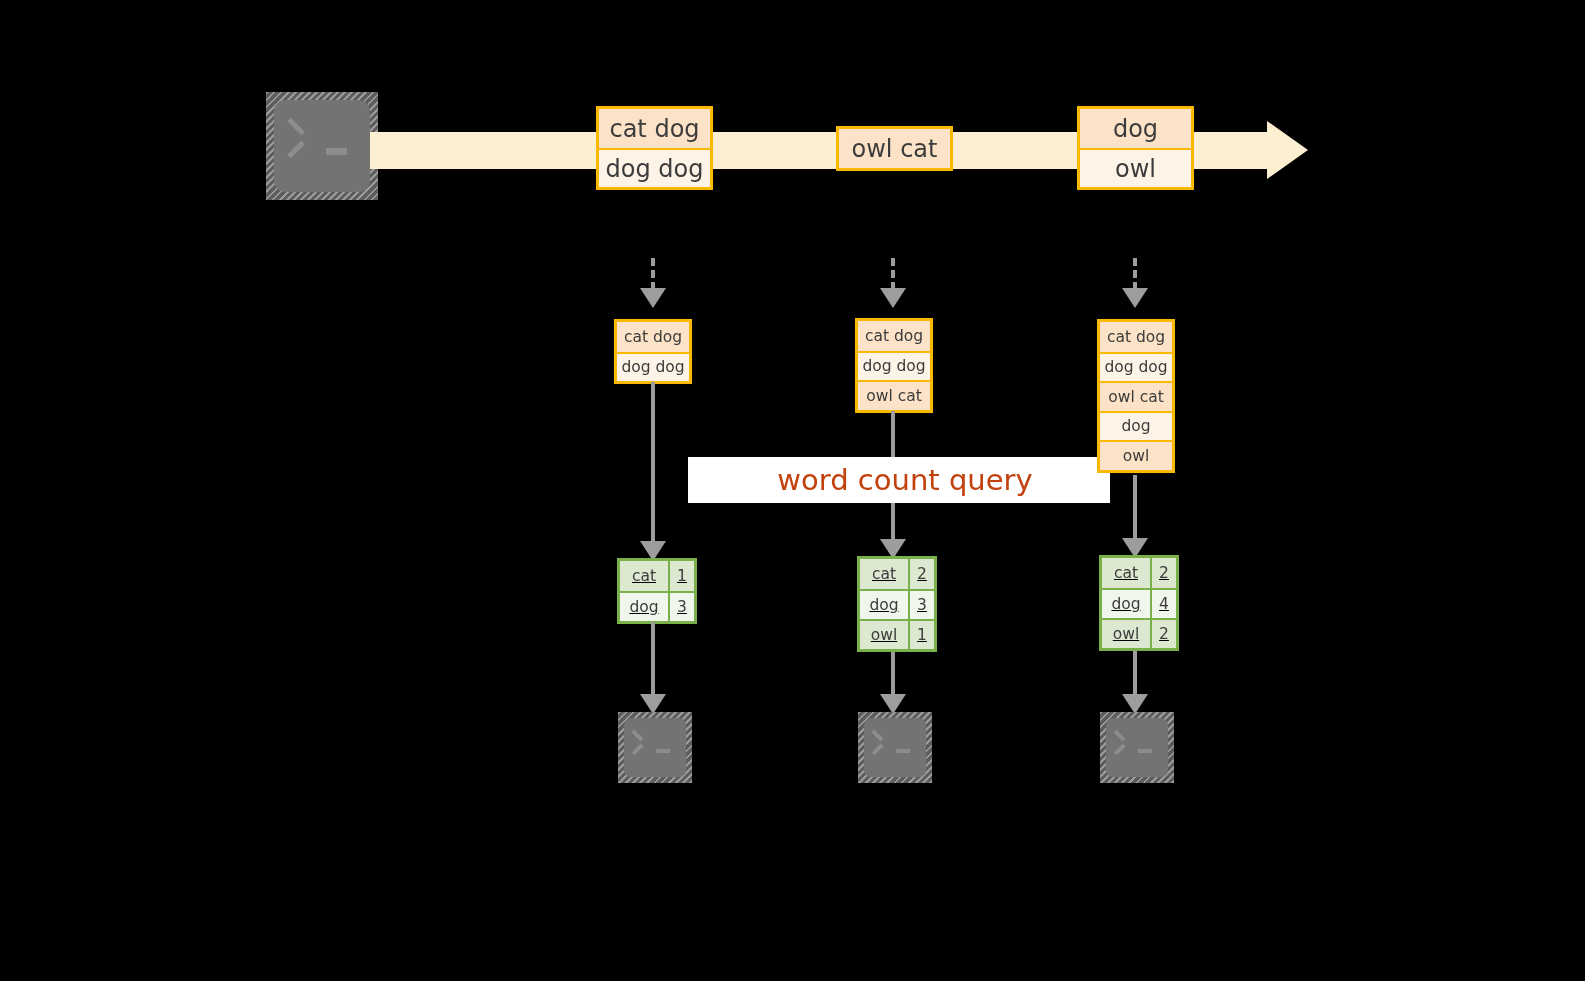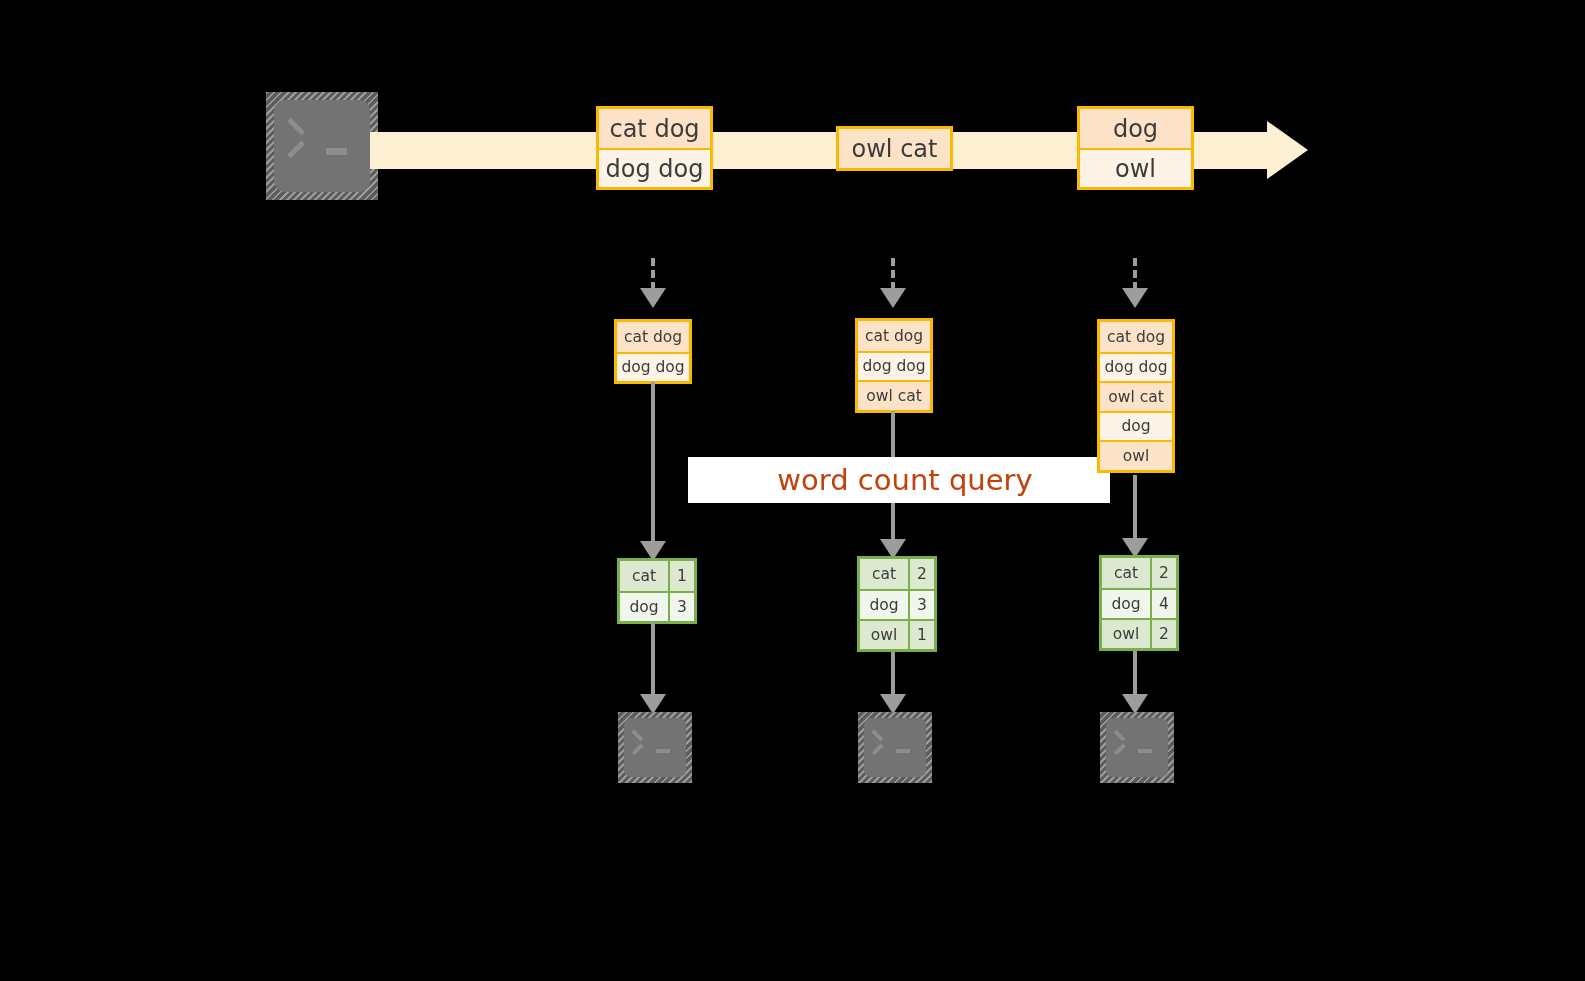--- a/index.html
+++ b/index.html
@@ -126,20 +126,21 @@
   .gtable {
     position: absolute;
     box-sizing: border-box;
     border: 3px solid #79b04a;
     background: #f2f6ee;
   }
   .gtable .grow {
     display: flex;
     height: 30px;
     box-sizing: border-box;
+    text-decoration: underline;
   }
   .gtable .grow + .grow { border-top: 2px solid #79b04a; }
   .gtable .grow.shade .gc { background: #dde8d1; }
   .gtable .grow.light .gc { background: #f1f6ec; }
   .gtable .gc {
     box-sizing: border-box;
     display: flex;
     align-items: center;
     justify-content: center;
     color: #3c3c3c;

